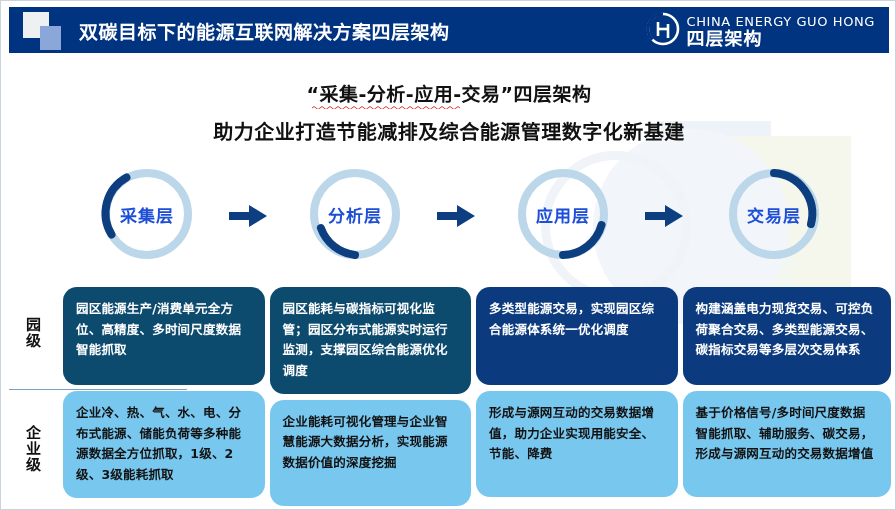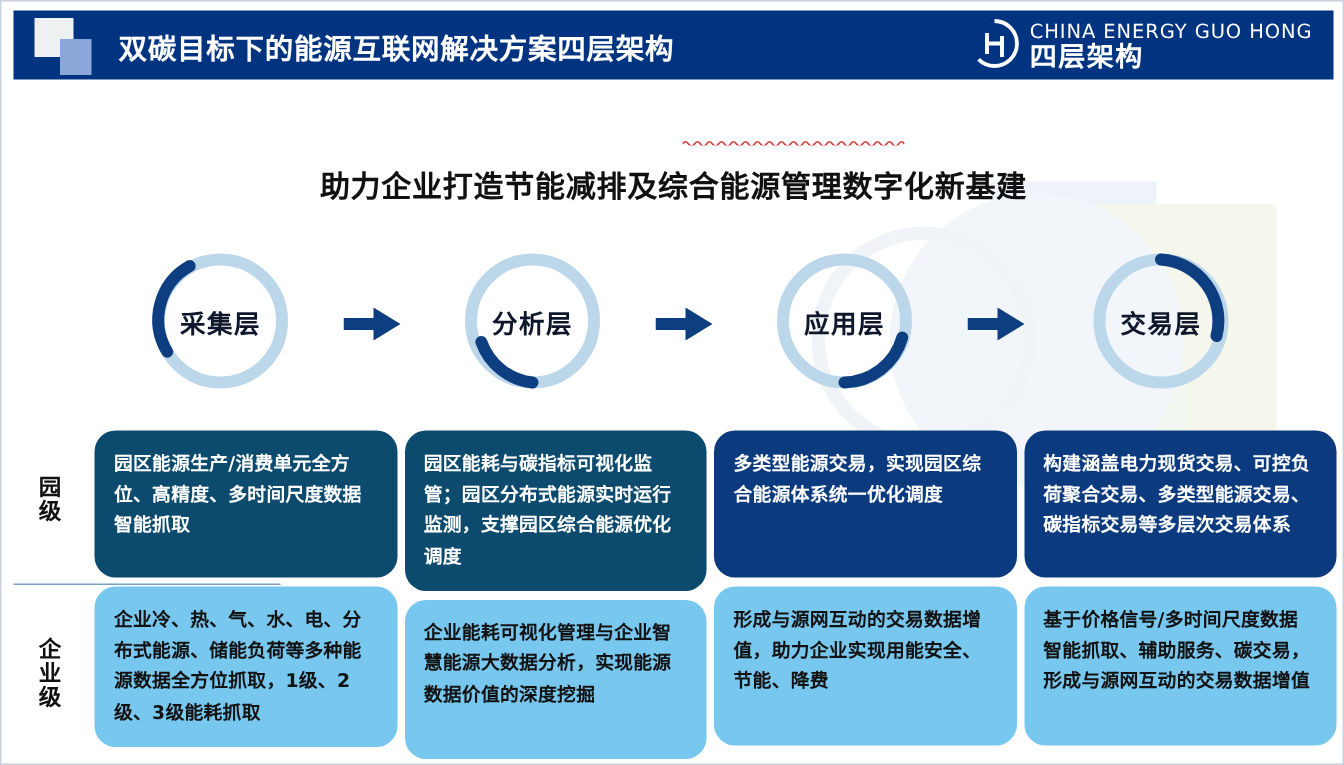--- a/index.html
+++ b/index.html
@@ -162,21 +162,21 @@
   .node svg { position: absolute; left: 0; top: 0; }
   .node-label {
     position: absolute;
     left: 0; top: 0;
     width: 102px; height: 102px;
     display: flex;
     align-items: center;
     justify-content: center;
     font-size: 17px;
     font-weight: bold;
-    color: #0f172a;
+    color: #1d4ed8;
     letter-spacing: 1px;
   }
   .arrow {
     position: absolute;
     top: 44px;
     width: 38px; height: 22px;
   }
 
   
   .rowlabels { position: absolute; left: 0; top: 282px; width: 60px; }
@@ -267,20 +267,21 @@
       </span>
       <span class="logo-txt">
         <span class="logo-en">CHINA ENERGY GUO HONG</span>
         <span class="logo-cn">四层架构</span>
       </span>
     </div>
   </div>
 
   <div class="titles">
     <div class="title-1">
+      <span>“采集-分析-应用-交易”四层架构</span>
       <svg class="squiggle" viewBox="0 0 148 4" preserveAspectRatio="none">
         <path d="M0 3 Q2 0 4 3 T8 3 T12 3 T16 3 T20 3 T24 3 T28 3 T32 3 T36 3 T40 3 T44 3 T48 3 T52 3 T56 3 T60 3 T64 3 T68 3 T72 3 T76 3 T80 3 T84 3 T88 3 T92 3 T96 3 T100 3 T104 3 T108 3 T112 3 T116 3 T120 3 T124 3 T128 3 T132 3 T136 3 T140 3 T144 3 T148 3" fill="none" stroke="#d33" stroke-width="1"></path>
       </svg>
     </div>
     <div class="title-2">助力企业打造节能减排及综合能源管理数字化新基建</div>
   </div>
 
   <div class="flow">
 
     <div class="node" style="left:35px">

